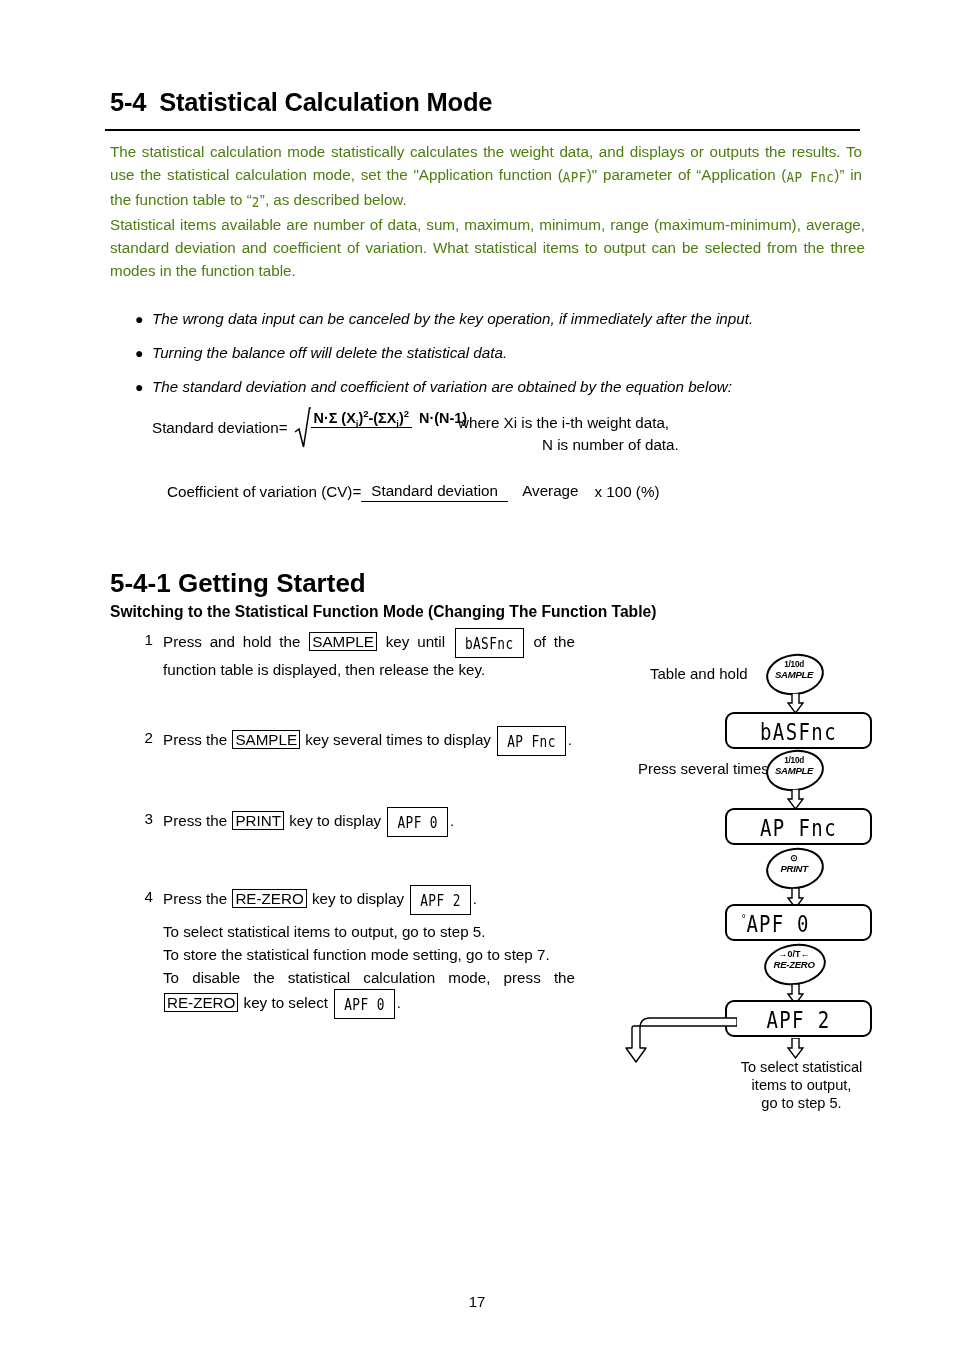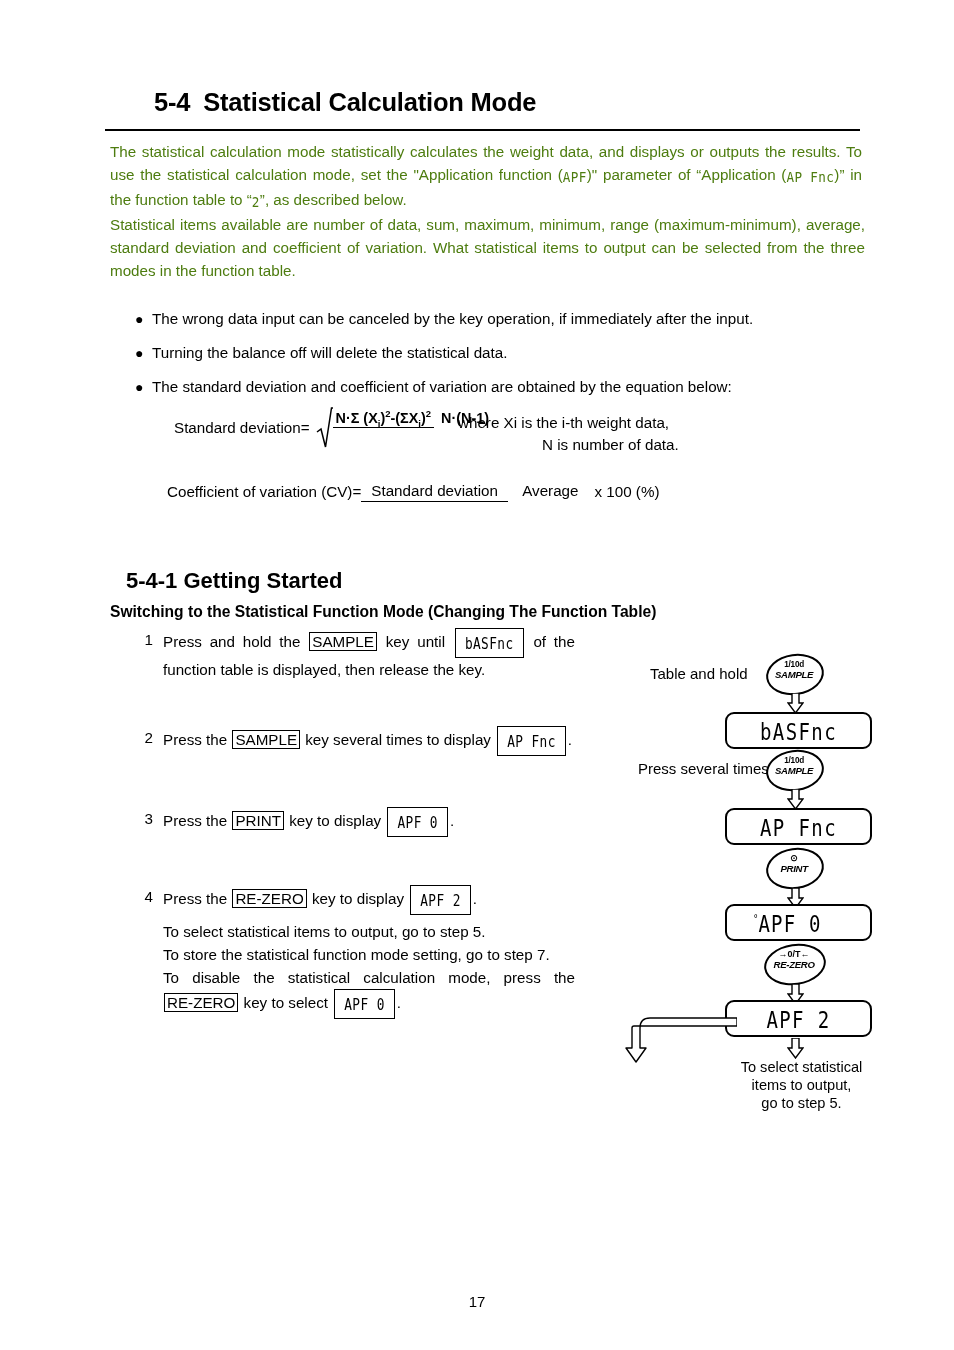--- a/index.html
+++ b/index.html
@@ -24,21 +24,20 @@
 
   
   .h1 {
     position: absolute;
     left: 110px;
     top: 88px;
     font-size: 25.5px;
     font-weight: bold;
     letter-spacing: -0.2px;
     white-space: nowrap;
-    margin-left: 44px;
   }
   .h1 .num { margin-right: 13px; }
   .rule {
     position: absolute;
     left: 105px;
     top: 129px;
     width: 755px;
     height: 2px;
     background: #000;
   }
@@ -75,32 +74,32 @@
     display: flex;
     align-items: flex-start;
     margin-bottom: 12px;
   }
   .bullet-dot {
     width: 17px;
     flex: 0 0 17px;
     font-size: 14px;
     line-height: 22px;
   }
-  .bullet-txt { line-height: 22px; }
+  .bullet-txt { line-height: 22px; font-style: italic; }
 
   
   .eq-sd {
     position: absolute;
     left: 152px;
     top: 405px;
     font-size: 15.2px;
     display: flex;
     align-items: center;
   }
-  .eq-label { padding-right: 6px; margin-left: 22px; }
+  .eq-label { padding-right: 6px; }
   .radical {
     display: flex;
     align-items: stretch;
   }
   .radical-sign {
     width: 17px;
     position: relative;
     margin-right: 0px;
   }
   .radical-sign svg { display: block; }
@@ -152,24 +151,23 @@
     white-space: nowrap;
   }
   .cv-frac .denom { padding: 2px 10px 0 10px; margin-top: 16px; }
   .cv-tail { padding-left: 6px; }
 
   
   .h2 {
     position: absolute;
     left: 110px;
     top: 568px;
-    font-size: 22px;
-    font-weight: bold;
-    white-space: nowrap;
-    margin-left: 16px;
+    font-size: 26px;
+    font-weight: bold;
+    white-space: nowrap;
   }
   .h3 {
     position: absolute;
     left: 110px;
     top: 603px;
     font-size: 15.6px;
     font-weight: bold;
     white-space: nowrap;
   }
 
@@ -455,21 +453,21 @@
         <div class="bot">PRINT</div>
       </div>
     </div>
 
     <div class="arrow-down" style="left:227px; top:240px;">
       <svg width="17" height="21" viewBox="0 0 17 21">
         <path d="M5 0 L12 0 L12 10 L16 10 L8.5 20 L1 10 L5 10 Z" fill="#fff" stroke="#000" stroke-width="1.4"></path>
       </svg>
     </div>
 
-    <div class="lcdpanel leftish" style="left:165px; top:256px; justify-content:flex-start; padding-left:26px;">
+    <div class="lcdpanel leftish" style="left:165px; top:256px; justify-content:flex-start; padding-left:14px;">
       <span class="lcdtext"><span class="deg">°</span><span>APF     0</span></span>
     </div>
 
     <div class="keyell" style="left:204px; top:296px; width:62px;">
       <div class="inner">
         <div class="topsym">→0/T←</div>
         <div class="bot">RE-ZERO</div>
       </div>
     </div>
 

